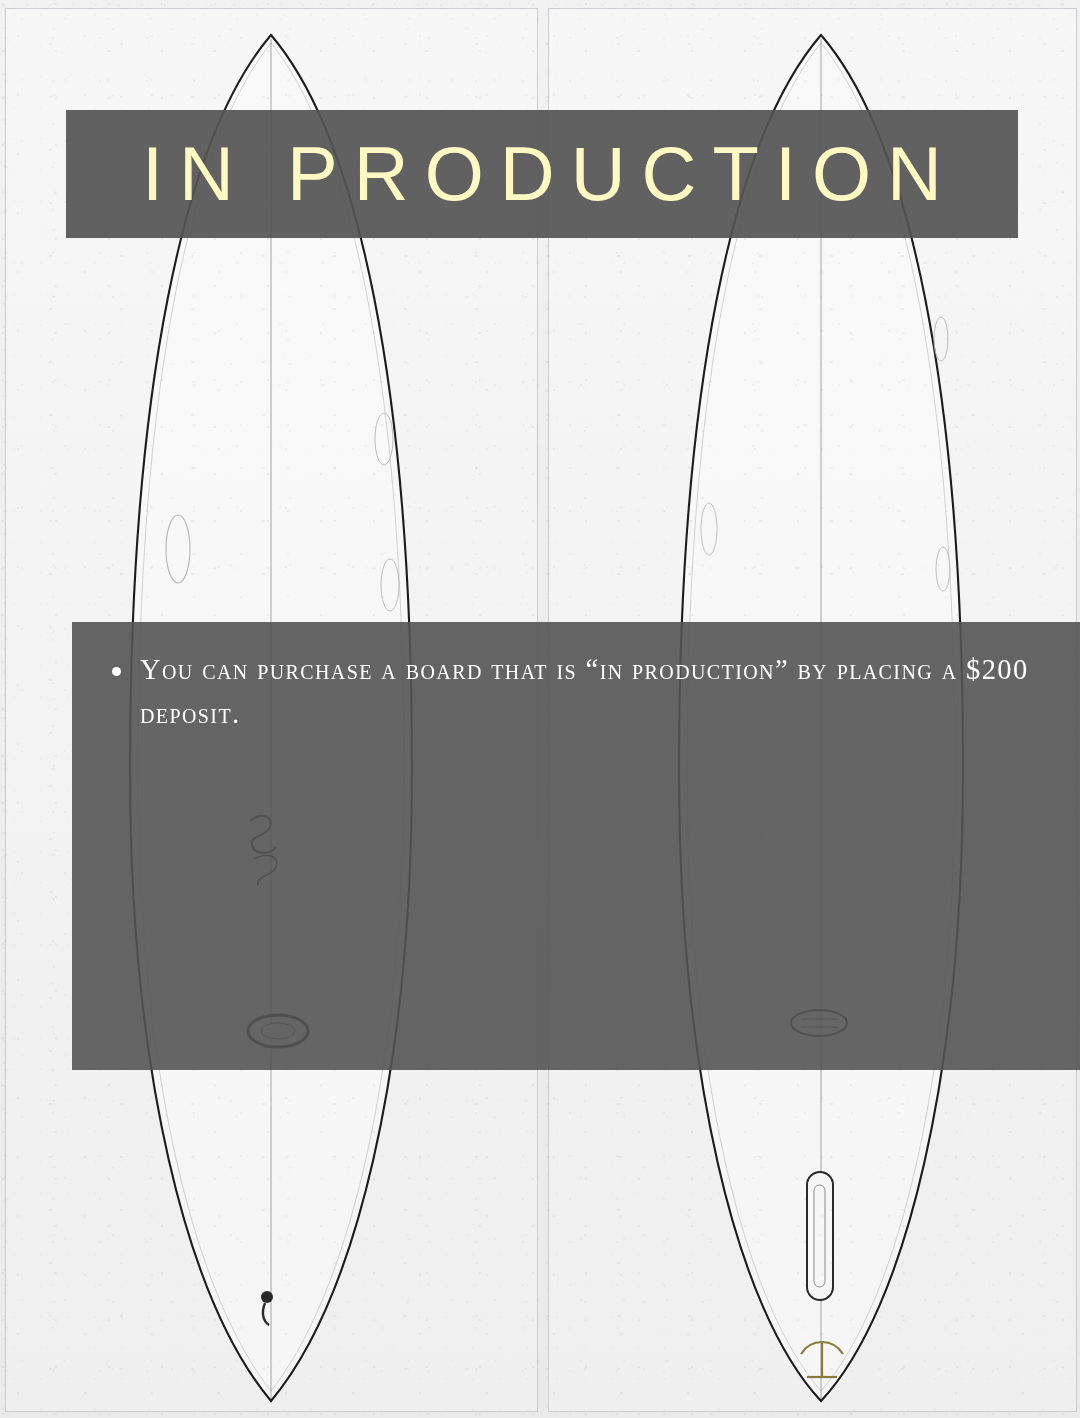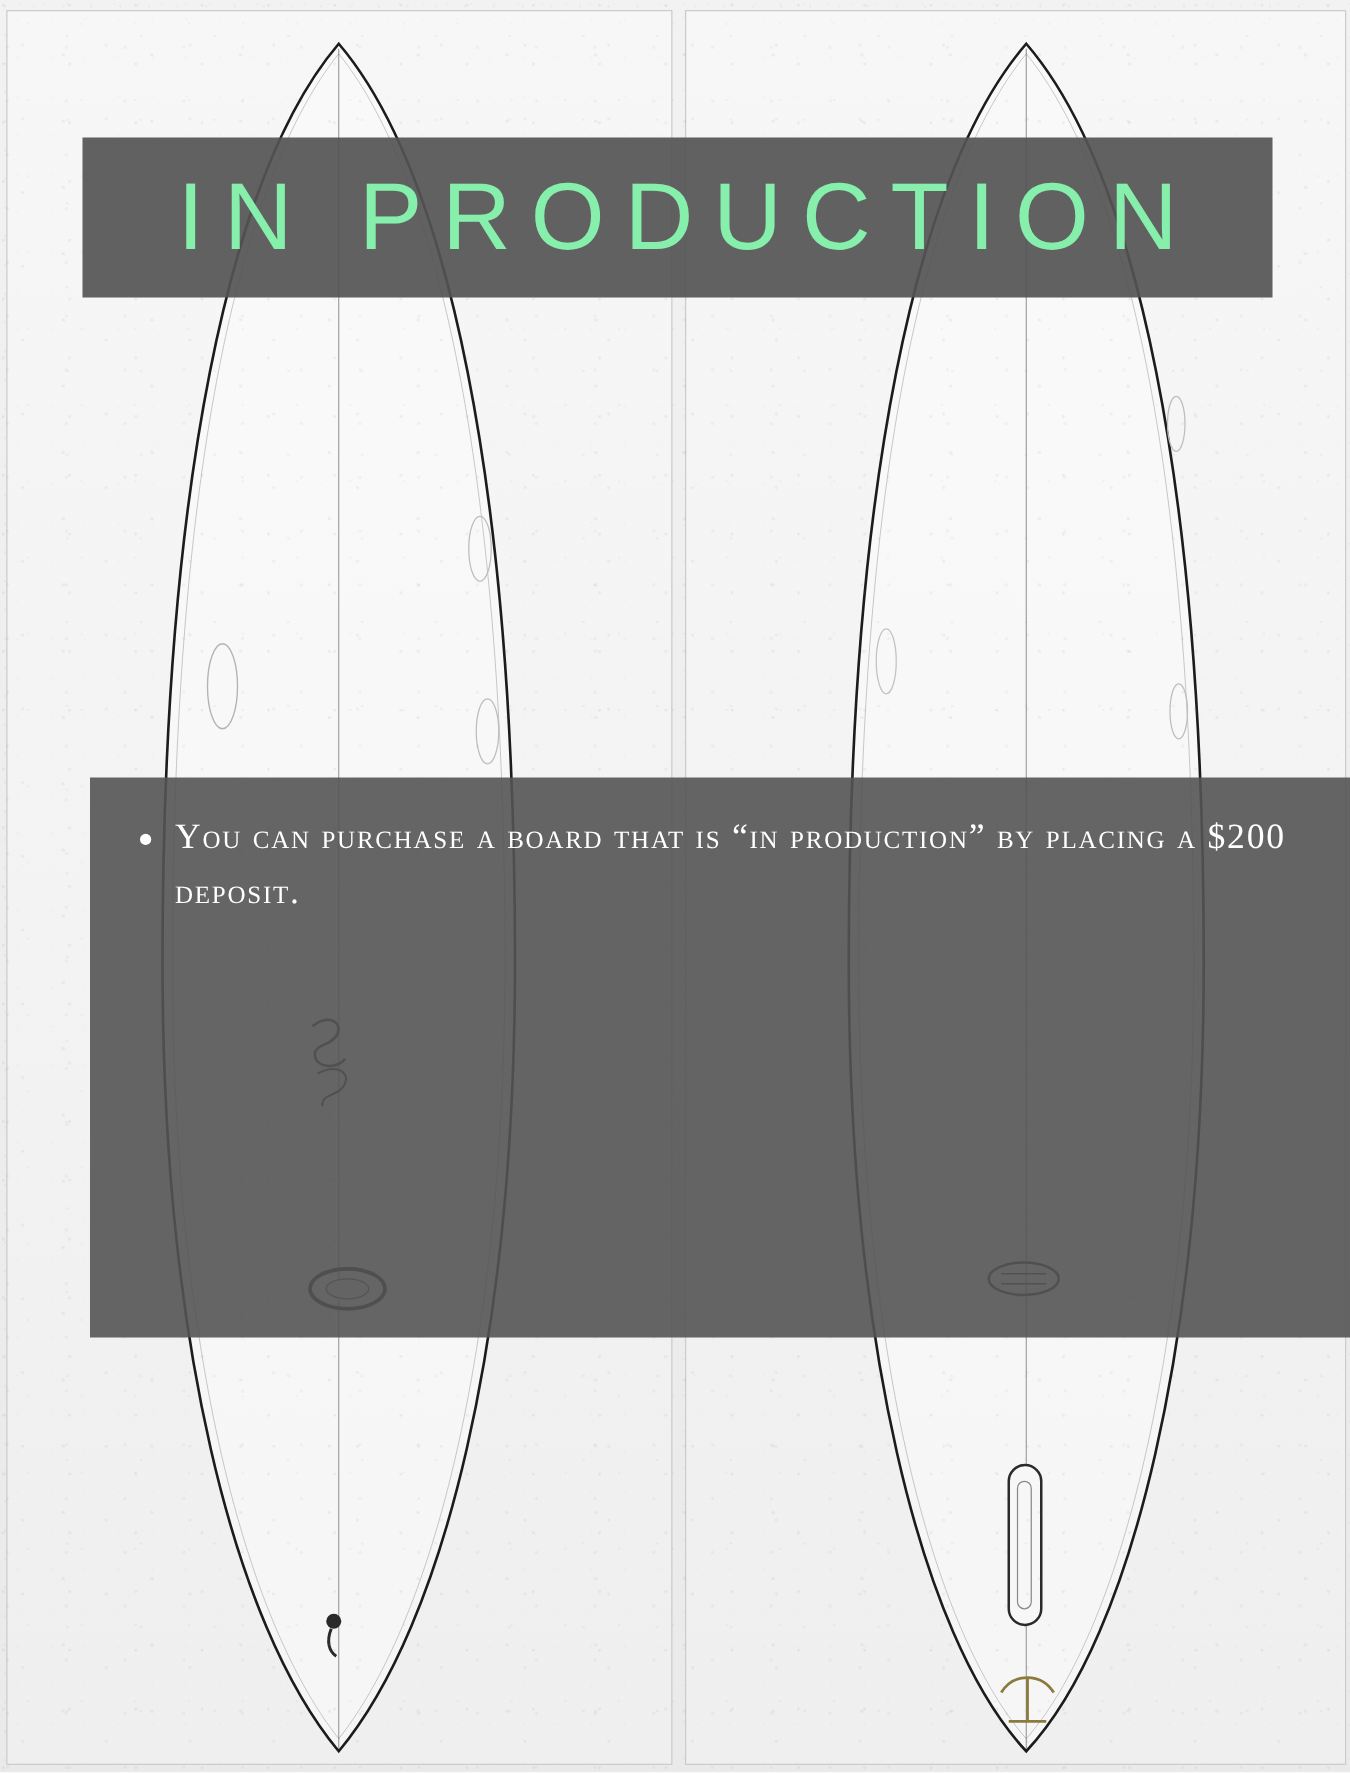--- a/index.html
+++ b/index.html
@@ -71,21 +71,21 @@
     left: 66px;
     top: 110px;
     width: 952px;
     height: 128px;
     background: rgba(84,84,84,0.92);
     display: flex;
     align-items: center;
     justify-content: center;
   }
   .title-text {
-    color: #86efac;
+    color: #fef9c3;
     font-family: "Liberation Sans", sans-serif;
     font-size: 76px;
     font-weight: 400;
     letter-spacing: 16px;
     text-indent: 16px;
     line-height: 1;
     white-space: nowrap;
   }
 
   

